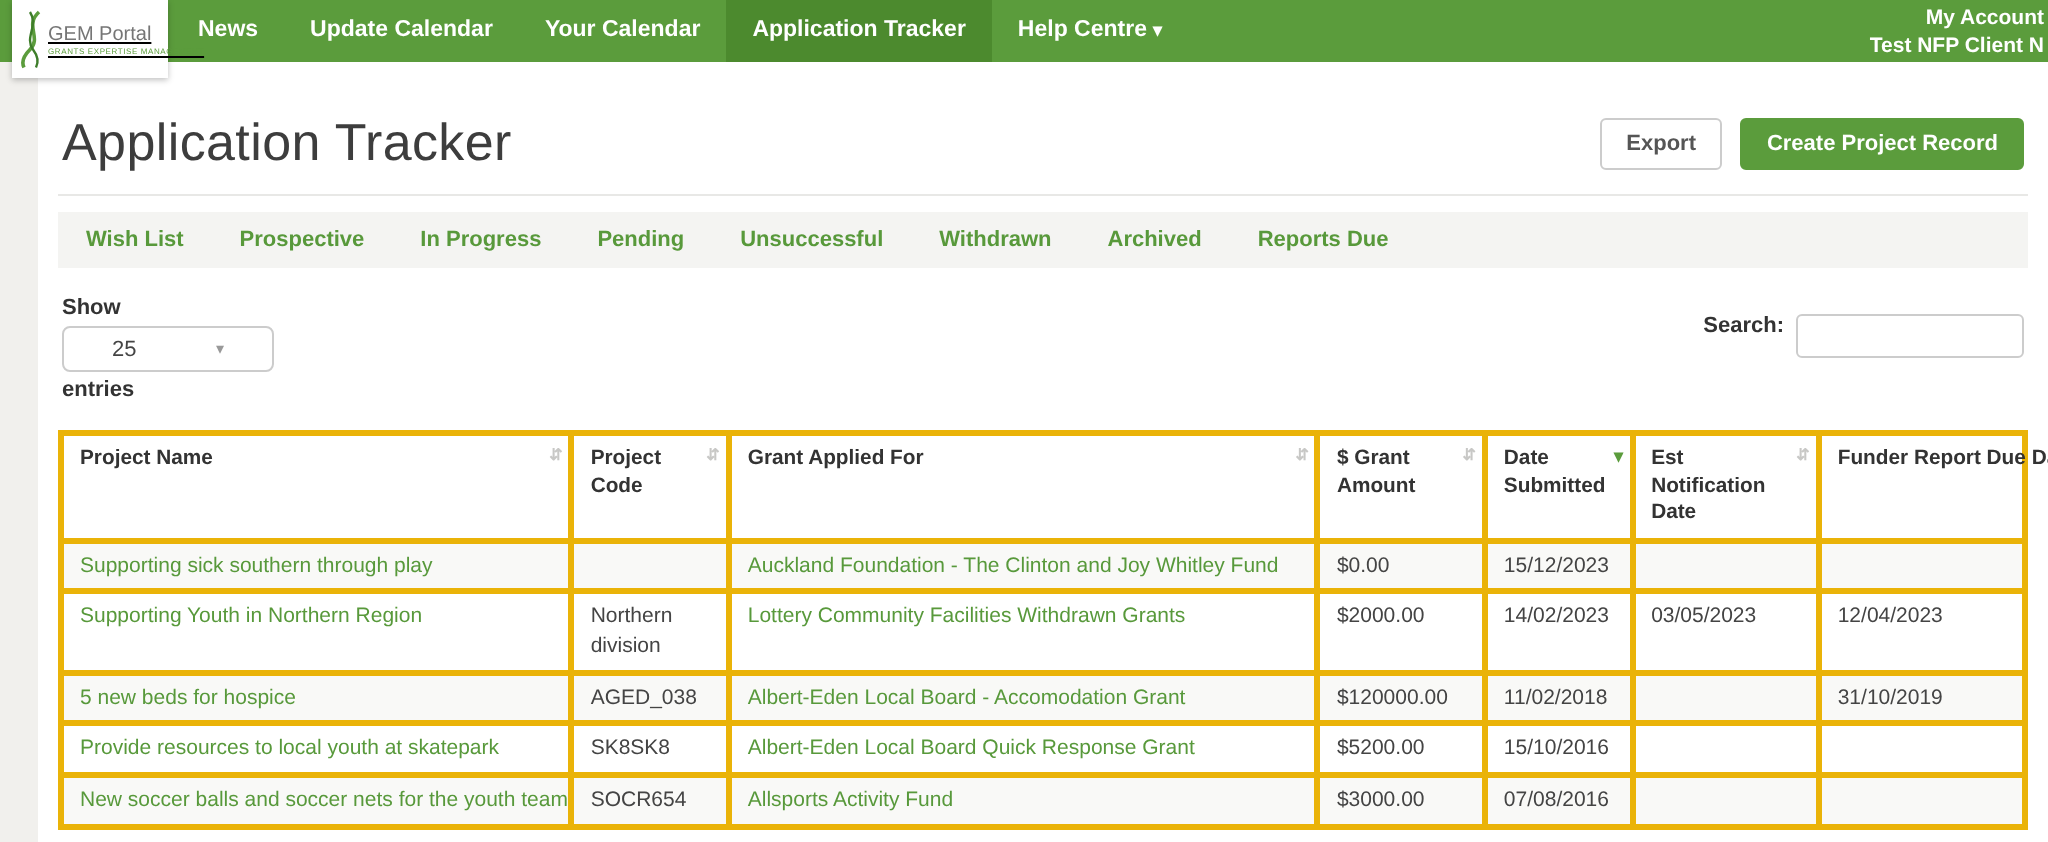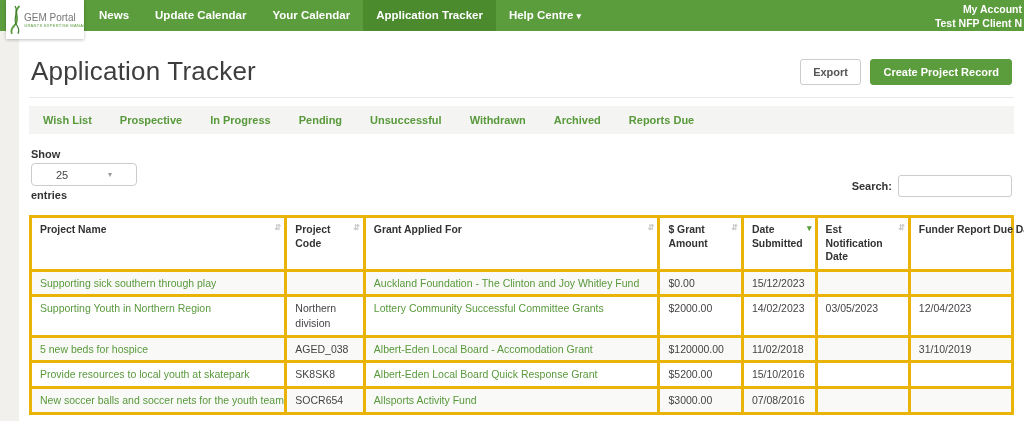--- a/index.html
+++ b/index.html
@@ -15,21 +15,21 @@
     font-family:"Liberation Sans",sans-serif;
     position:relative;
   }
   
   .navbar{position:relative;height:31px;background:var(--green);z-index:5;}
   .nav-items{display:flex;margin-left:86px;height:100%;}
   .nav-item{color:#fff;font-size:11.5px;font-weight:bold;line-height:31px;padding:0 13px;cursor:pointer;white-space:nowrap;}
   .nav-item.active{background:var(--green-dark);}
   .nav-caret{font-size:9px;margin-left:3px;}
   .logo{position:absolute;left:6px;top:0;width:78px;height:39px;background:#fff;
-        box-shadow:0 1px 3px rgba(0,0,0,.25);display:flex;align-items:center;padding:2px 3px;z-index:6;cursor:pointer;}
+        box-shadow:0 1px 3px rgba(0,0,0,.25);display:flex;align-items:center;padding:2px 3px;z-index:6;cursor:pointer;text-decoration:underline;}
   .logo svg{width:15px;height:33px;flex:none;}
   .logo-title{font-size:10px;color:#767676;line-height:1.1;}
   .logo-tagline{font-size:4px;color:var(--green);letter-spacing:.3px;white-space:nowrap;}
   .account{position:absolute;top:3px;right:2px;text-align:right;color:#fff;font-size:10.5px;font-weight:bold;line-height:1.3;cursor:pointer;}
   
   .content{margin-left:19px;background:#fff;height:390px;padding:25px 10px 0 10px;}
   .page-head{display:flex;justify-content:space-between;align-items:center;padding:0 2px 10px 2px;border-bottom:1px solid #e8e8e6;}
   h1{margin:0;font-size:26px;font-weight:500;color:#3d3d3d;letter-spacing:.2px;}
   .head-buttons button{font-family:inherit;font-size:11px;font-weight:bold;padding:6px 12px;border-radius:3px;cursor:pointer;}
   .btn-export{background:#fff;border:1px solid #ccc;color:#555;}
@@ -38,21 +38,21 @@
   .tabs{display:flex;background:#f4f4f2;margin-top:8px;}
   .tab{font-size:11px;font-weight:bold;color:var(--green-link);padding:8px 14px;cursor:pointer;white-space:nowrap;}
   .tab.active{background:#fff;color:#555;}
   
   .controls{display:flex;justify-content:space-between;align-items:flex-start;margin-top:14px;padding:0 2px;}
   .show-ctrl{font-size:11px;font-weight:bold;color:#333;}
   .select-box{width:106px;height:23px;border:1px solid #ccc;border-radius:4px;background:#fff;
               display:flex;align-items:center;justify-content:space-between;padding:0 24px;margin:3px 0;
               font-weight:normal;color:#444;font-size:11px;cursor:pointer;}
   .select-caret{color:#999;font-size:8px;}
-  .search-ctrl{display:flex;align-items:center;font-size:11px;font-weight:bold;color:#333;margin-top:27px;}
+  .search-ctrl{display:flex;align-items:flex-start;font-size:11px;font-weight:bold;color:#333;margin-top:9px;}
   .search-ctrl input{width:114px;height:22px;border:1px solid #ccc;border-radius:3px;margin-left:6px;font-family:inherit;font-size:11px;padding:0 4px;}
   
   table{width:100%;border-collapse:collapse;margin-top:14px;table-layout:fixed;}
   th,td{border:3px solid #eab308;text-align:left;vertical-align:top;}
   th{padding:5px 15px 5px 8px;color:#333;position:relative;font-size:10.4px;line-height:1.3;}
   td{padding:4px 8px;color:#444;font-size:10.5px;line-height:1.4;}
   td.nowrap{white-space:nowrap;overflow:hidden;}
   tbody tr:nth-child(odd){background:#f9f9f7;}
   td a{color:var(--green-link);text-decoration:none;cursor:pointer;}
   .sort-icon{position:absolute;right:3px;top:5px;font-size:8px;color:#c8c8c6;}
@@ -140,21 +140,21 @@
           <td></td>
           <td class="nowrap"><a>Auckland Foundation - The Clinton and Joy Whitley Fund</a></td>
           <td class="nowrap">$0.00</td>
           <td class="nowrap">15/12/2023</td>
           <td class="nowrap"></td>
           <td class="nowrap"></td>
         </tr>
         <tr>
           <td class="nowrap"><a>Supporting Youth in Northern Region</a></td>
           <td>Northern division</td>
-          <td class="nowrap"><a>Lottery Community Successful Committee Grants</a></td>
+          <td class="nowrap"><a>Lottery Community Facilities Withdrawn Grants</a></td>
           <td class="nowrap">$2000.00</td>
           <td class="nowrap">14/02/2023</td>
           <td class="nowrap">03/05/2023</td>
           <td class="nowrap">12/04/2023</td>
         </tr>
         <tr>
           <td class="nowrap"><a>5 new beds for hospice</a></td>
           <td>AGED_038</td>
           <td class="nowrap"><a>Albert-Eden Local Board - Accomodation Grant</a></td>
           <td class="nowrap">$120000.00</td>

